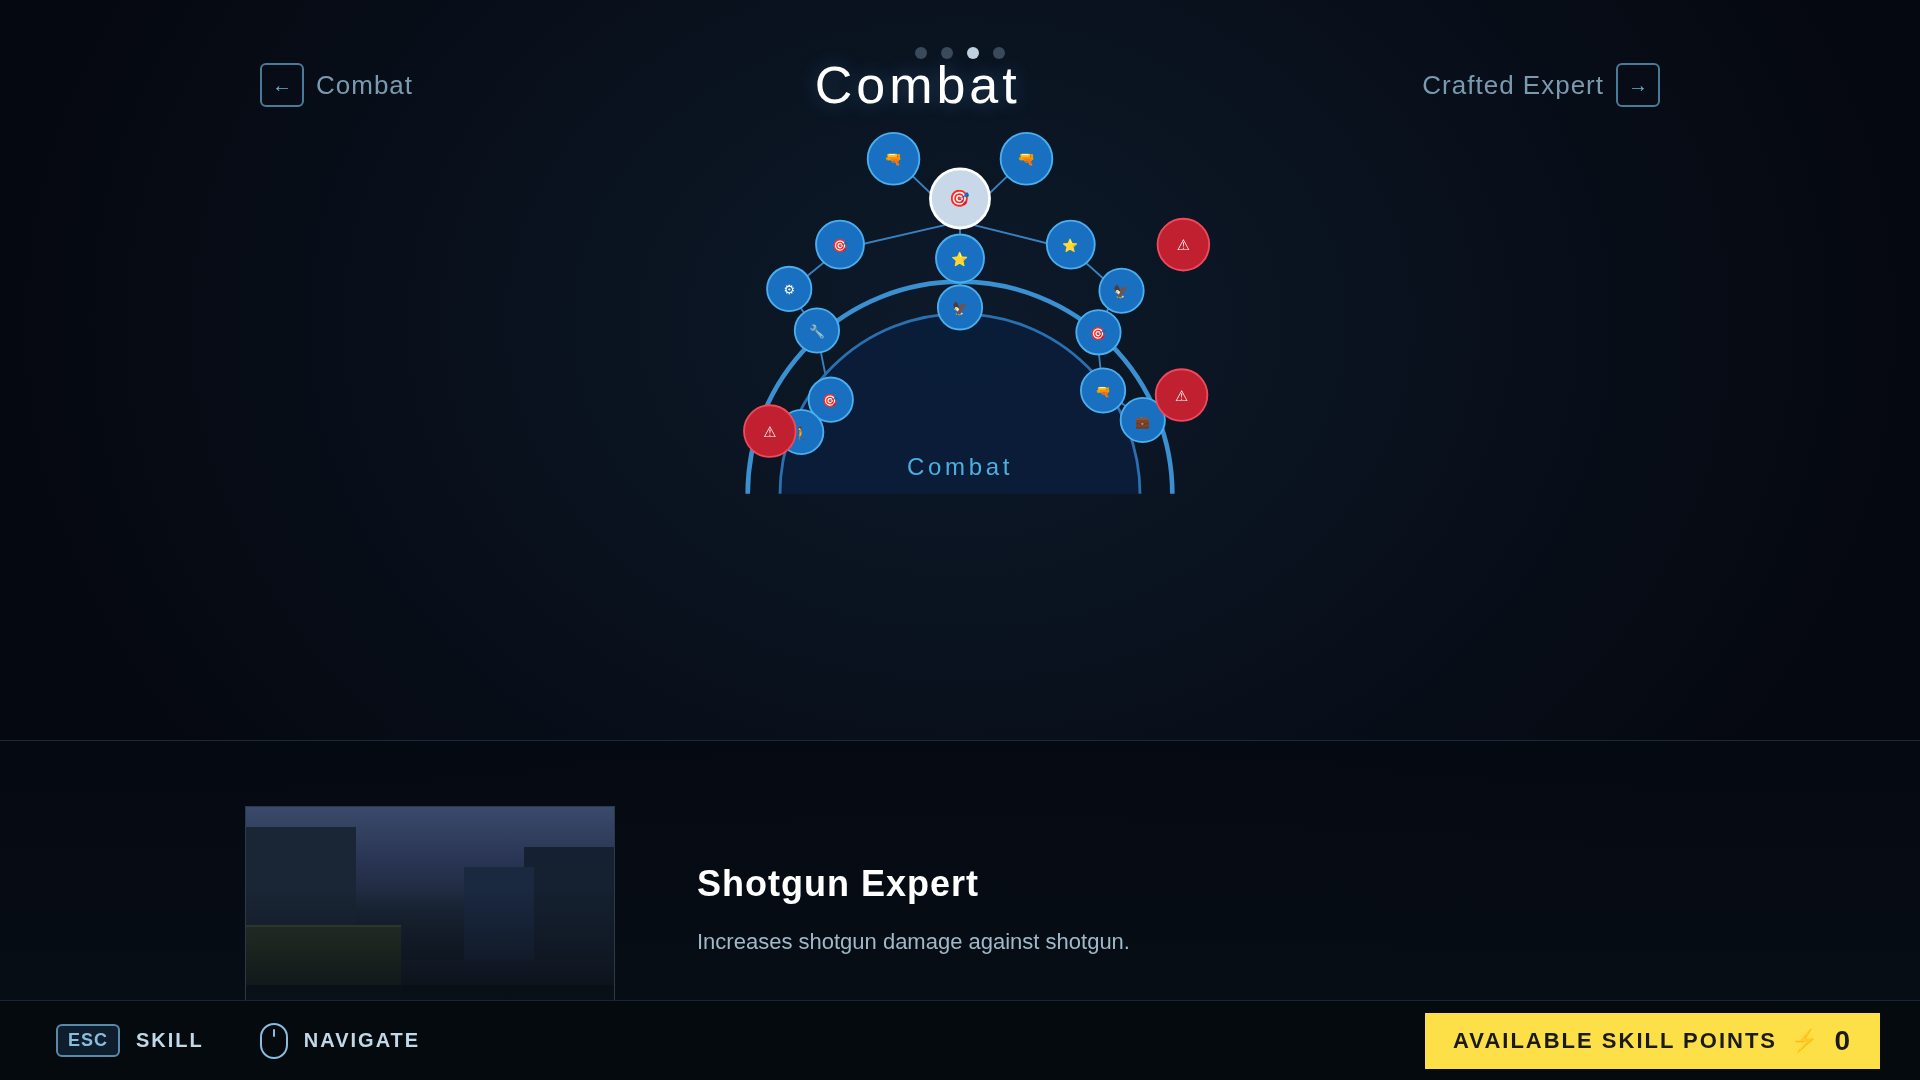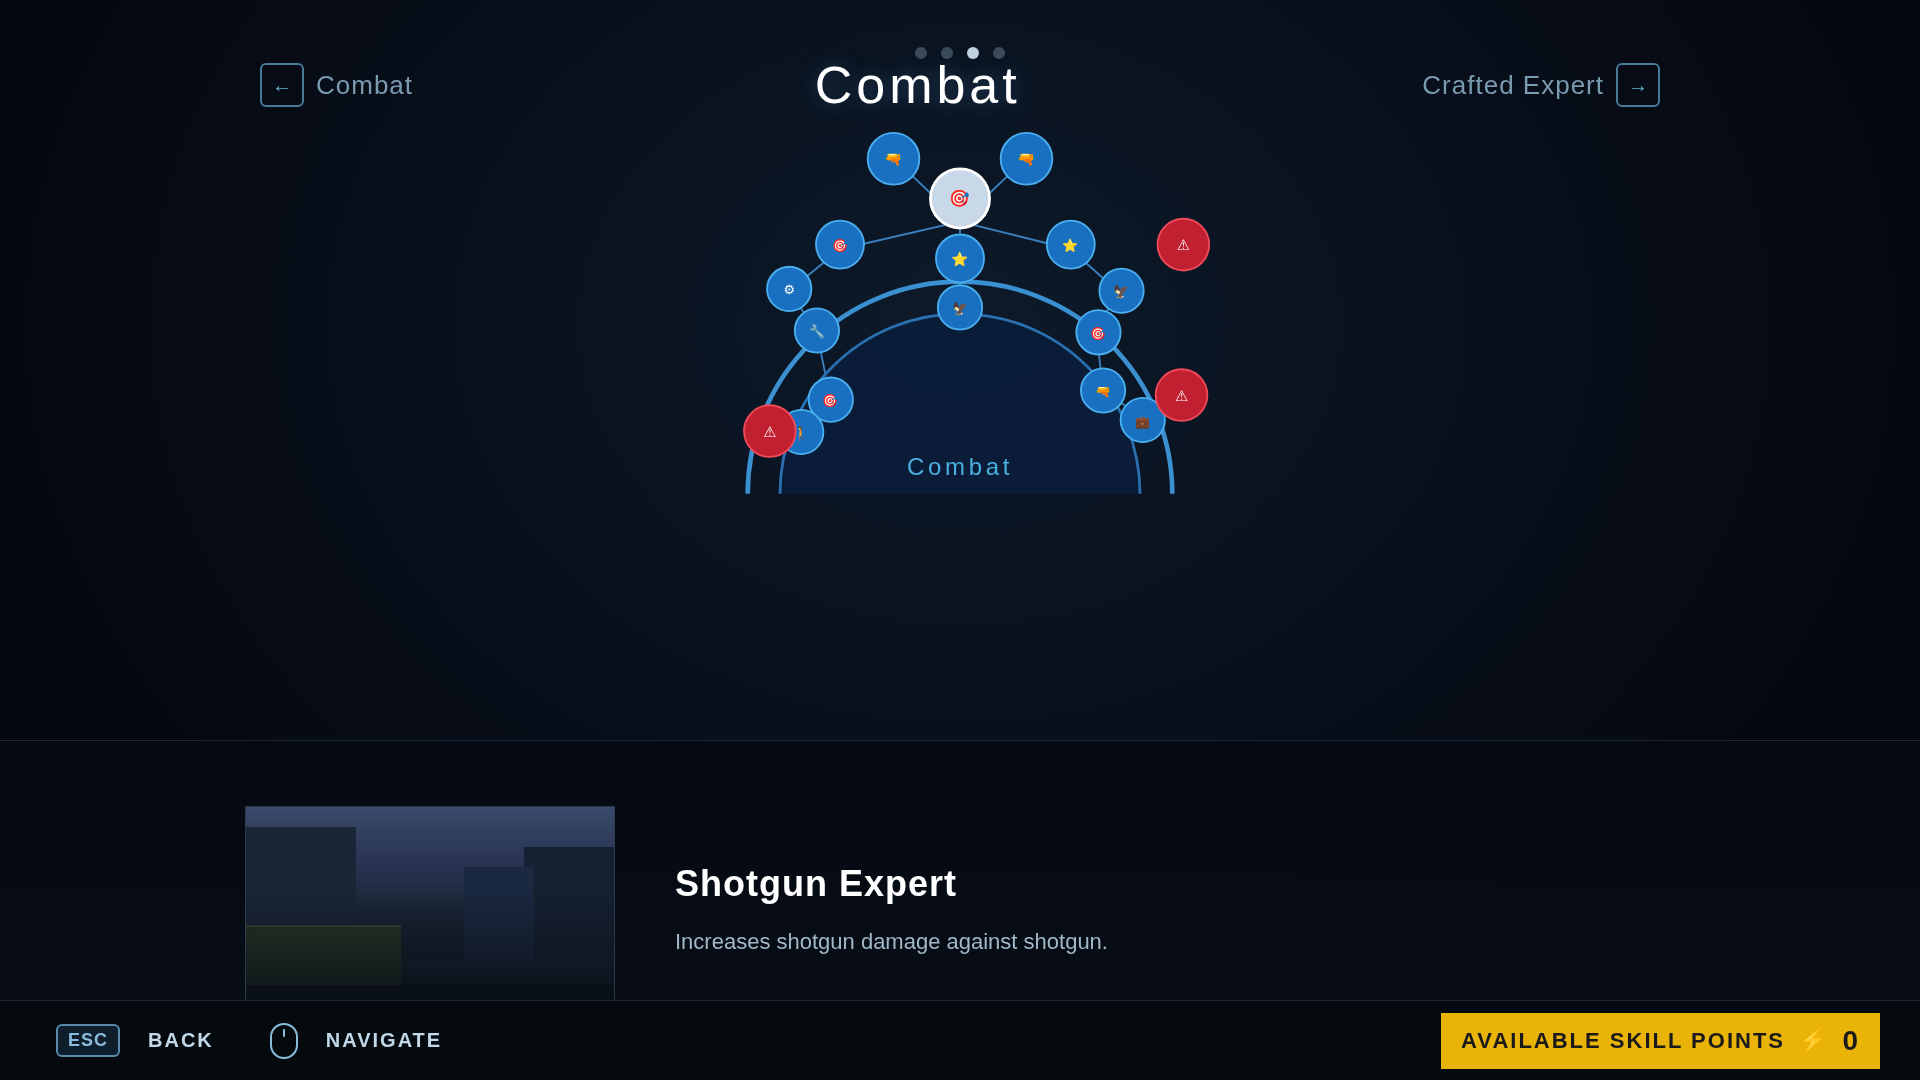--- a/index.html
+++ b/index.html
@@ -145,20 +145,21 @@
       bottom: 0;
       left: 0;
       right: 0;
       height: 60%;
       background:
         linear-gradient(to top, #0a1018 0%, transparent 100%);
     }
 
     .skill-info {
       flex: 1;
+      margin-left: 22px;
     }
 
     .skill-name {
       font-size: 36px;
       font-weight: 600;
       color: #ffffff;
       margin-bottom: 20px;
       letter-spacing: 1px;
     }
 
@@ -186,21 +187,21 @@
 
     .controls-left {
       display: flex;
       align-items: center;
       gap: 40px;
     }
 
     .control-item {
       display: flex;
       align-items: center;
-      gap: 28px;
+      gap: 16px;
       padding-left: 16px;
     }
 
     .key-badge {
       border: 2px solid #5a8aaa;
       border-radius: 6px;
       padding: 4px 10px;
       font-size: 18px;
       color: #8abcdc;
       font-weight: bold;
@@ -228,23 +229,23 @@
 
     .mouse-icon::after {
       content: '';
       width: 2px;
       height: 8px;
       background: #8abcdc;
       border-radius: 1px;
     }
 
     .skill-points-panel {
-      background: #eab308;
+      background: #fde047;
       color: #1a1a1a;
-      padding: 12px 20px;
+      padding: 12px 28px;
       display: flex;
       align-items: center;
       gap: 14px;
       font-size: 22px;
       font-weight: bold;
       letter-spacing: 2px;
     }
 
     .sp-value {
       font-size: 28px;
@@ -412,21 +413,21 @@
   <div class="skill-info">
     <div class="skill-name">Shotgun Expert</div>
     <div class="skill-desc">Increases shotgun damage against shotgun.</div>
   </div>
 </div>
 
 <div class="bottom-bar">
   <div class="controls-left">
     <div class="control-item">
       <div class="key-badge">ESC</div>
-      <span class="control-label">BACK</span>
+      <span class="control-label">SKILL</span>
     </div>
     <div class="control-item">
       <div class="mouse-icon"></div>
       <span class="control-label">NAVIGATE</span>
     </div>
   </div>
 
   <div class="skill-points-panel">
     <span>AVAILABLE SKILL POINTS</span>
     <span class="lightning-icon">⚡</span>

